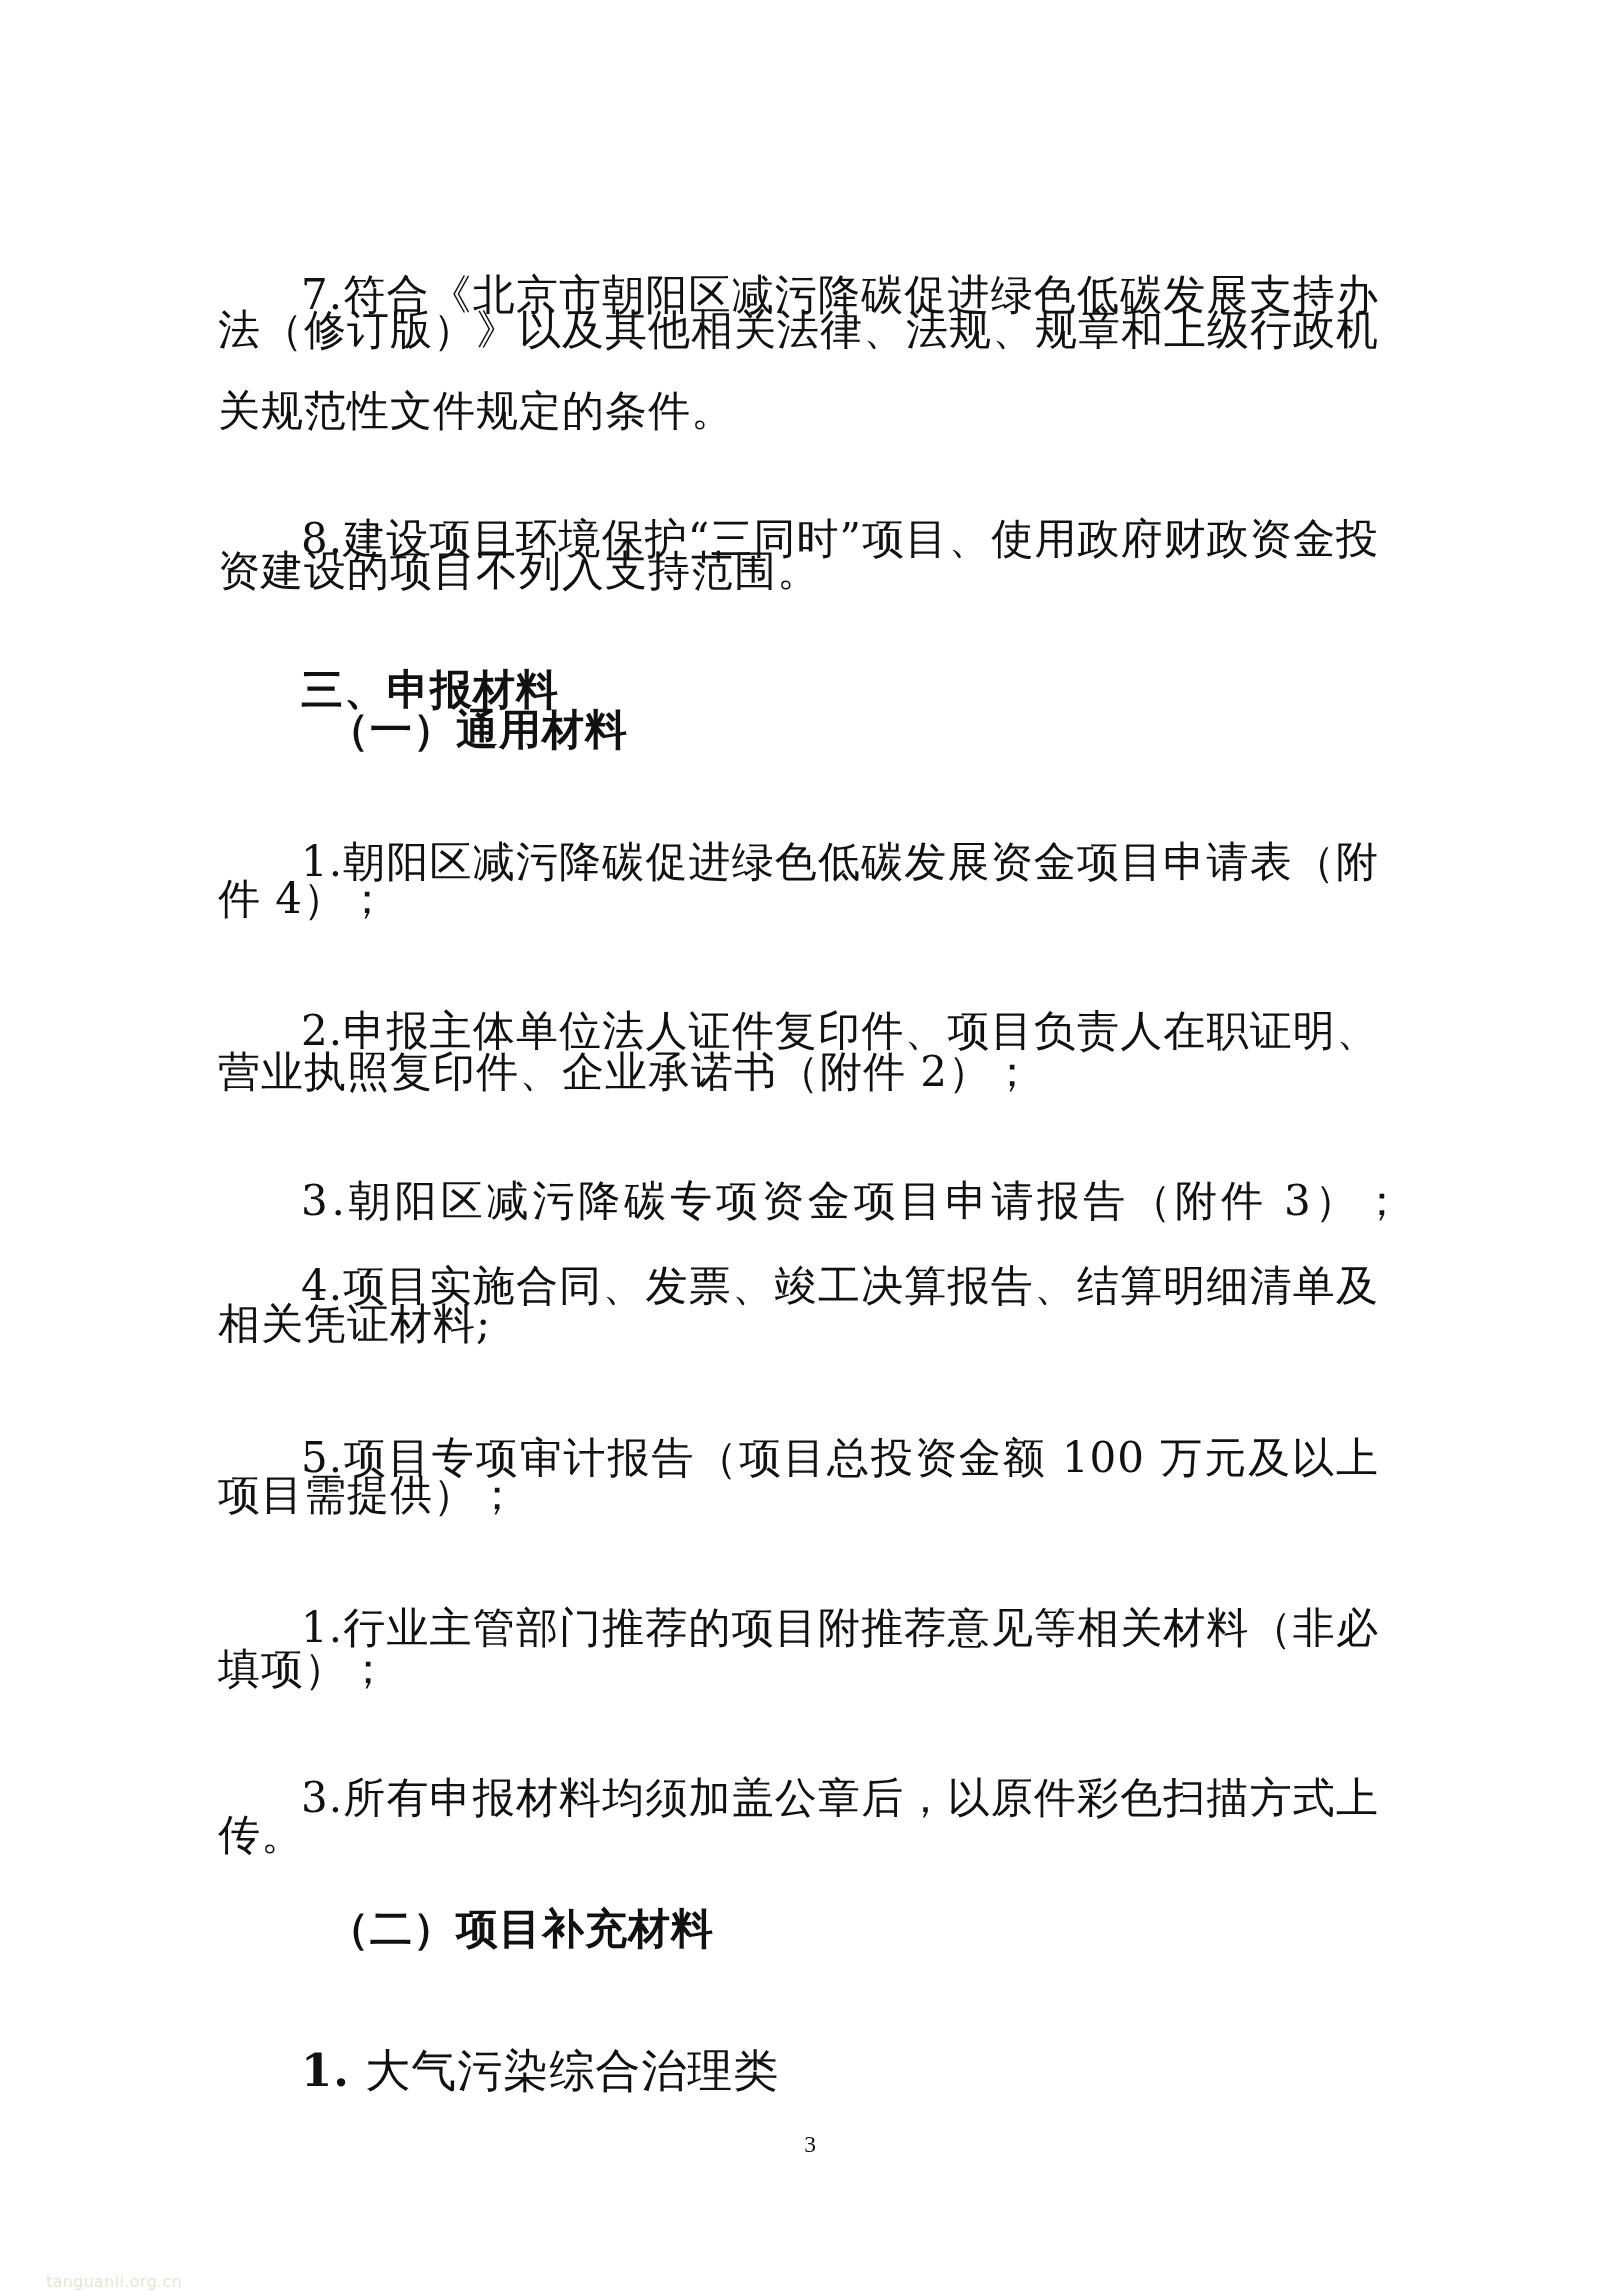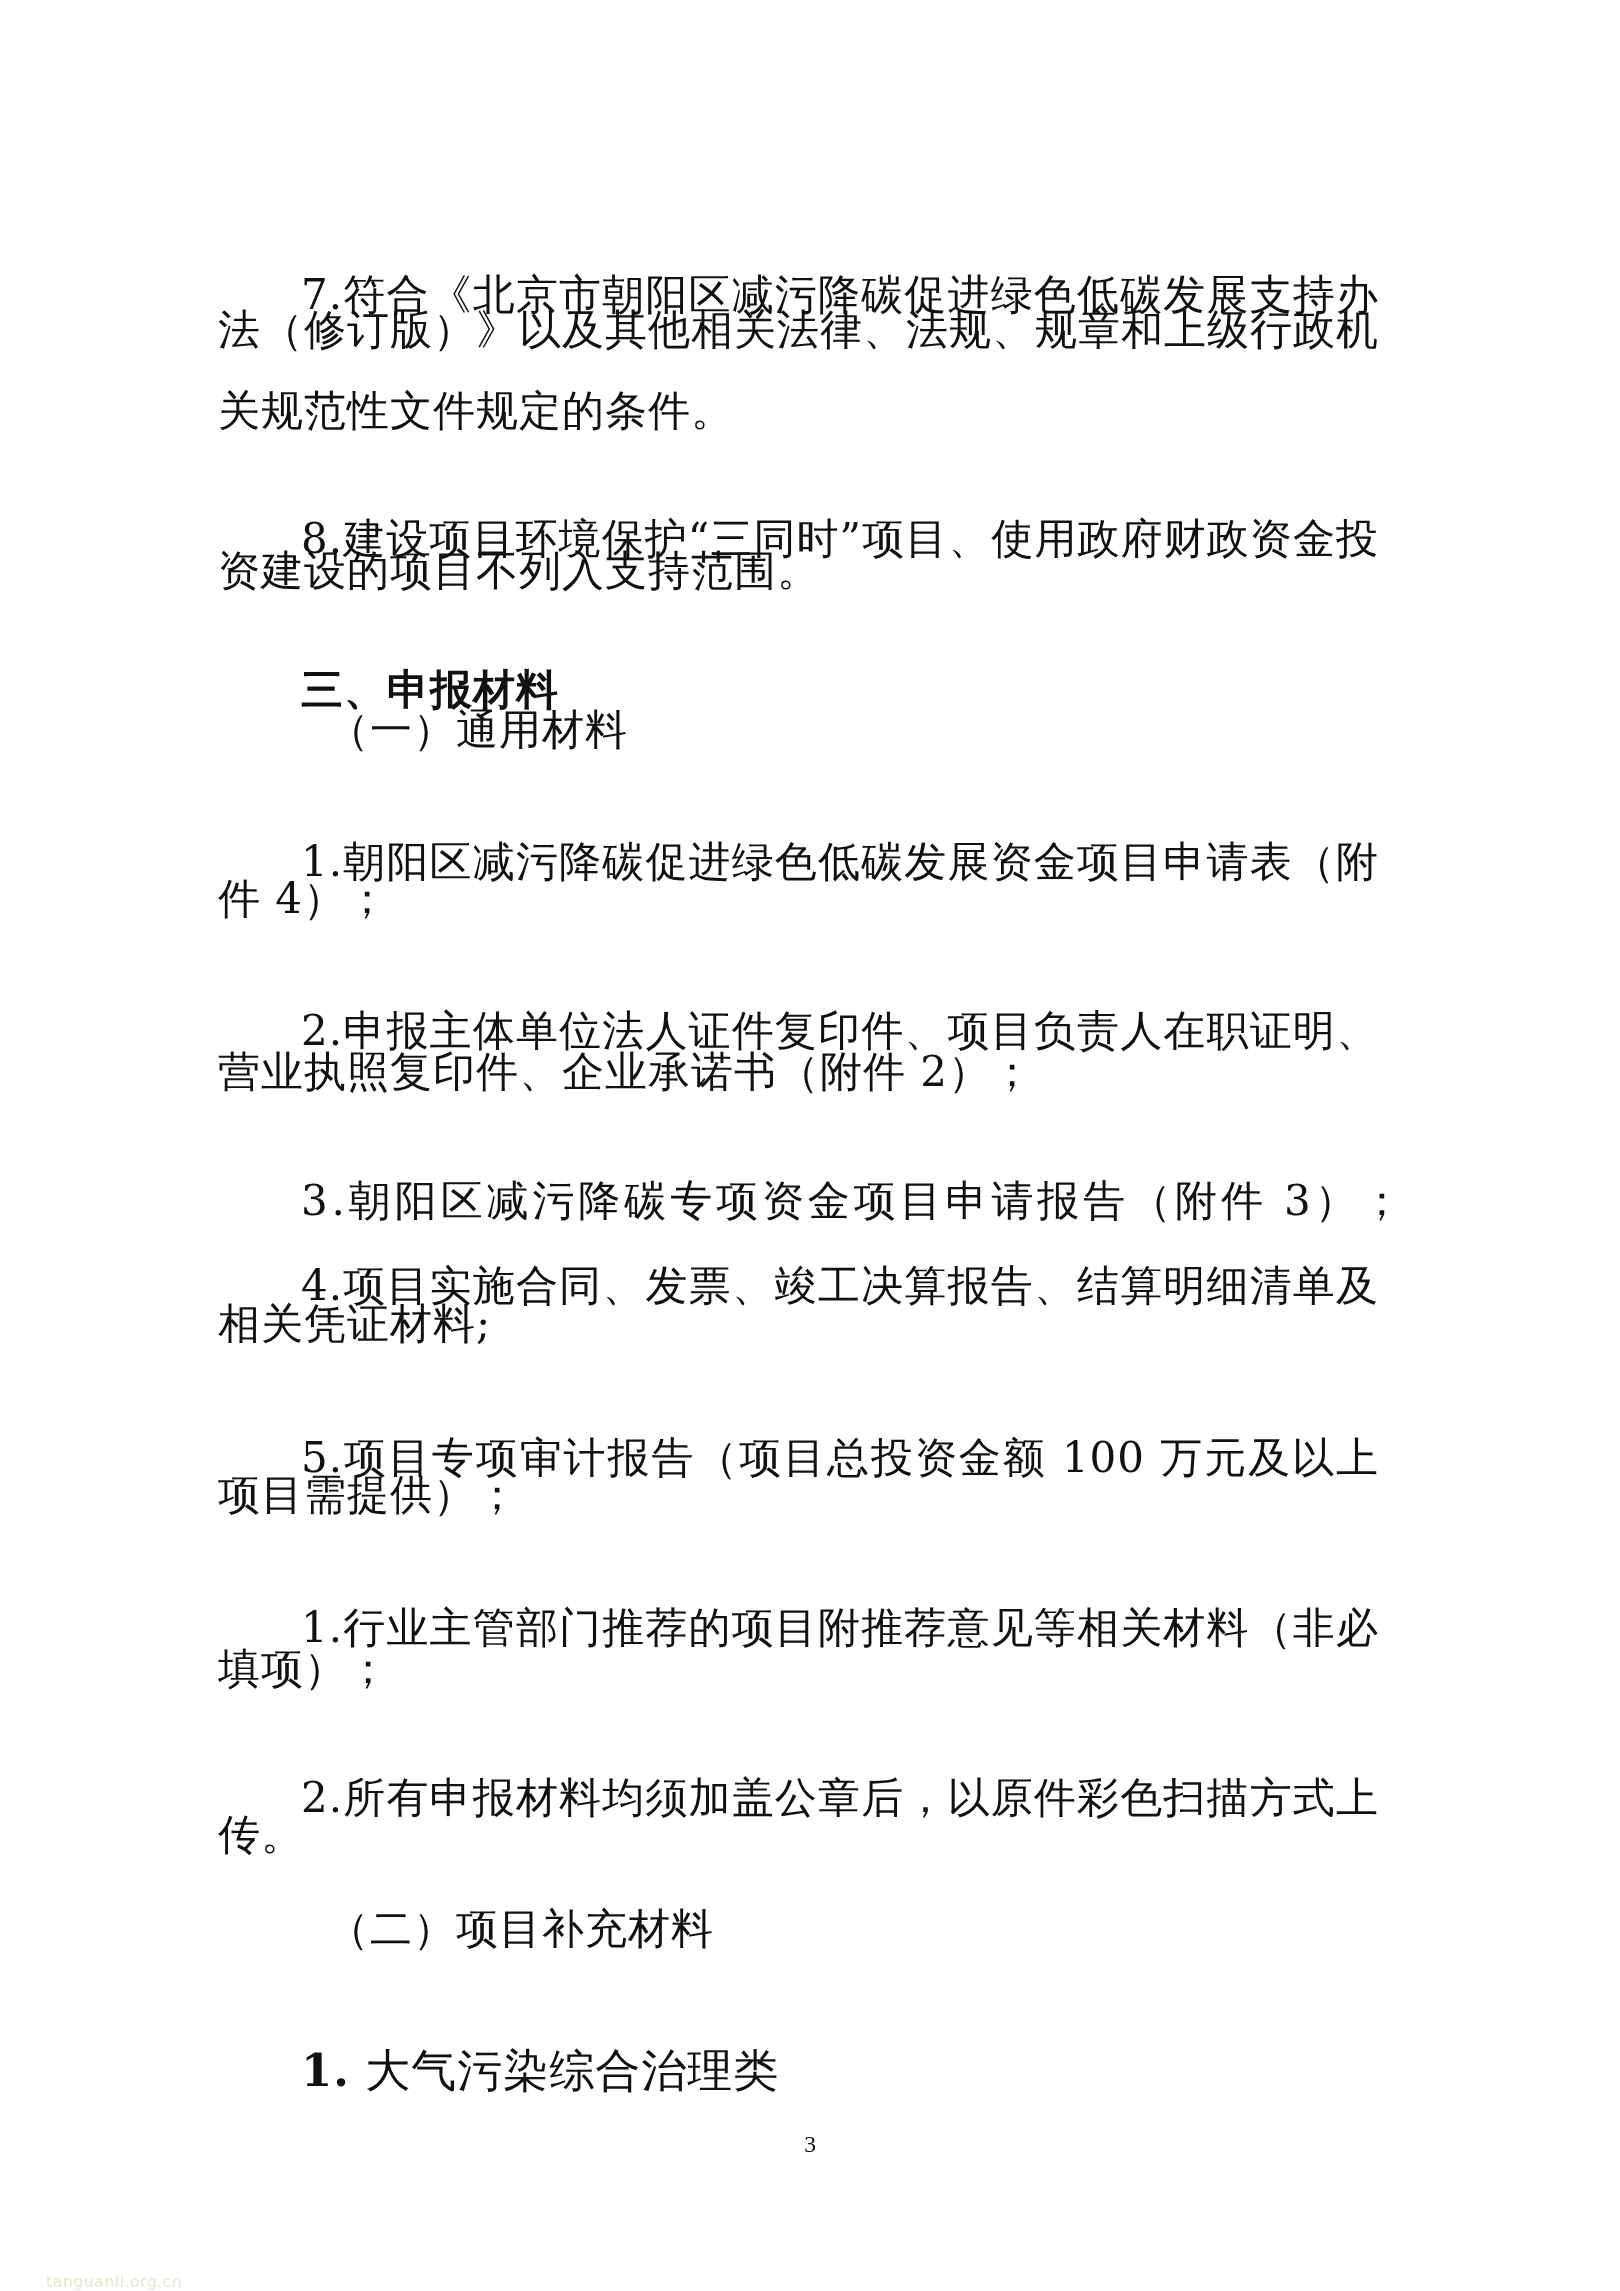--- a/index.html
+++ b/index.html
@@ -43,21 +43,21 @@
     white-space: normal;
     overflow: hidden;
   }
   .line.heading {
     font-weight: bold;
     font-family: "DejaVu Sans", "Liberation Sans", sans-serif;
   }
   .line.subheading {
     left: 327px;
     width: 980px;
-    font-weight: normal;
+    font-weight: bold;
     font-family: "DejaVu Sans", "Liberation Sans", sans-serif;
   }
   .line.section-item {
     font-size: 45px;
   }
   .bold-num {
     font-weight: bold;
   }
   .page-number {
     position: absolute;
@@ -108,21 +108,21 @@
 
   <div class="line indent justify" style="top:1210px">4.项目实施合同、发票、竣工决算报告、结算明细清单及</div>
   <div class="line" style="top:1294px">相关凭证材料;</div>
 
   <div class="line indent justify" style="top:1382px">5.项目专项审计报告（项目总投资金额 100 万元及以上的</div>
   <div class="line" style="top:1465px">项目需提供）；</div>
 
   <div class="line indent justify" style="top:1552px">1.行业主管部门推荐的项目附推荐意见等相关材料（非必</div>
   <div class="line" style="top:1639px">填项）；</div>
 
-  <div class="line indent justify" style="top:1722px">2.所有申报材料均须加盖公章后，以原件彩色扫描方式上</div>
+  <div class="line indent justify" style="top:1722px">3.所有申报材料均须加盖公章后，以原件彩色扫描方式上</div>
   <div class="line" style="top:1805px">传。</div>
 
   <div class="line subheading" style="top:1899px">（二）项目补充材料</div>
 
   <div class="line indent section-item" style="top:1995px"><span class="bold-num">1.</span><span> 大气污染综合治理类</span></div>
 
   <div class="page-number">3</div>
 
   <div class="watermark">tanguanli.org.cn</div>
 </div>

